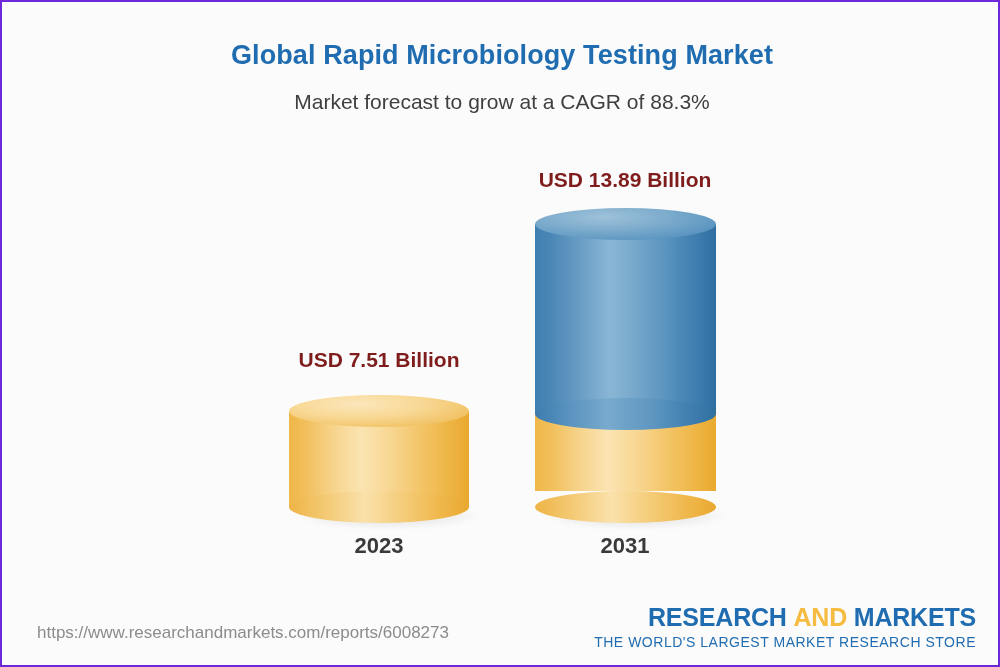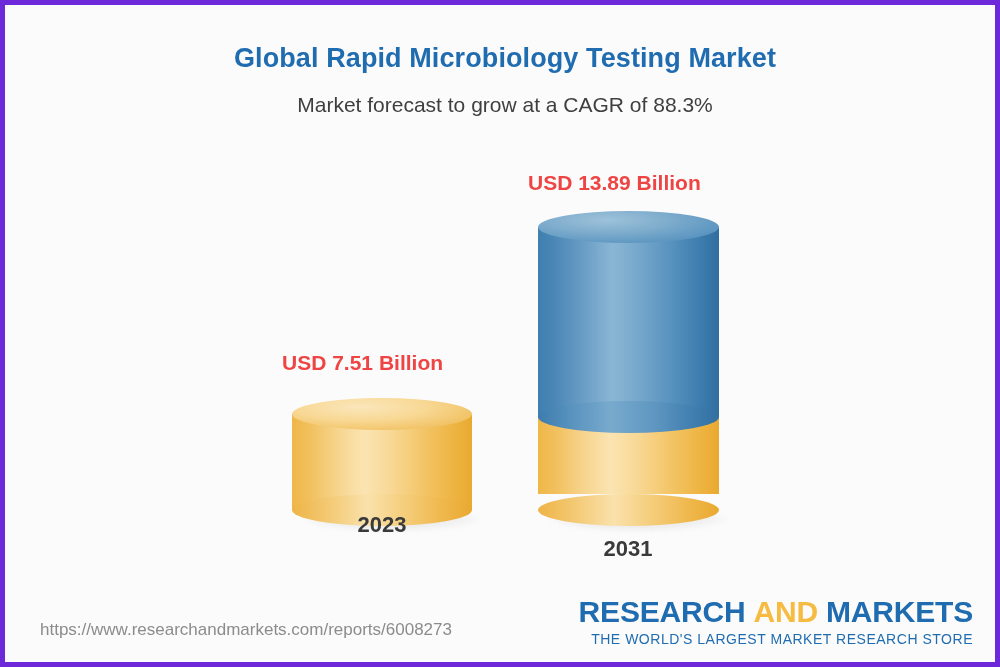--- a/index.html
+++ b/index.html
@@ -9,21 +9,21 @@
     background: #ffffff;
   }
   body {
     font-family: "Liberation Sans", sans-serif;
   }
   #canvas {
     position: relative;
     width: 1000px;
     height: 667px;
     background: #fbfbfb;
-    border: 5px solid #6d28d9;
+    border: 2px solid #6d28d9;
     box-sizing: border-box;
     overflow: hidden;
   }
 
   
   .chart-title {
     position: absolute;
     left: 0;
     top: 38px;
     width: 1000px;
@@ -49,24 +49,24 @@
     position: absolute;
     left: 0;
     top: 0;
     width: 1000px;
     height: 600px;
   }
 
   
   .value-label {
     position: absolute;
-    text-align: left;
+    text-align: center;
     font-size: 21px;
     font-weight: bold;
-    color: #ef4444;
+    color: #7f1d1d;
     white-space: nowrap;
   }
   
   .cat-label {
     position: absolute;
     text-align: center;
     font-size: 22px;
     font-weight: bold;
     color: #3a3a3a;
     white-space: nowrap;
@@ -168,21 +168,21 @@
     white-space: nowrap;
   }
   .logo {
     position: absolute;
     right: 22px;
     bottom: 16px;
     text-align: right;
     line-height: 1;
   }
   .logo-main {
-    font-size: 30px;
+    font-size: 25px;
     font-weight: bold;
     color: #1f6cb0;
     letter-spacing: -0.2px;
     white-space: nowrap;
   }
   .logo-and { color: #f5bc41; }
   .logo-tag {
     margin-top: 5px;
     font-size: 14px;
     font-weight: normal;
@@ -207,21 +207,21 @@
     <div class="cyl" style="left:287px; top:393px; width:180px; height:128px;">
       <div class="shadow"></div>
 
       <div class="seg seg-yellow" style="top:16px; height:96px;"></div>
 
       <div class="foot foot-yellow" style="top:96px; height:32px;"></div>
 
       <div class="cap cap-yellow" style="top:0px; height:32px;"></div>
     </div>
 
-    <div class="cat-label" style="left:277px; top:507px; width:200px;">2023</div>
+    <div class="cat-label" style="left:277px; top:531px; width:200px;">2023</div>
 
     <div class="value-label" style="left:523px; top:166px; width:200px;">USD 13.89 Billion</div>
 
     <div class="cyl" style="left:533px; top:206px; width:181px; height:315px;">
       <div class="shadow"></div>
 
       <div class="seg seg-yellow" style="top:206px; height:77px;"></div>
       <div class="foot foot-yellow" style="top:283px; height:32px;"></div>
 
       <div class="seg seg-blue" style="top:16px; height:190px;"></div>

